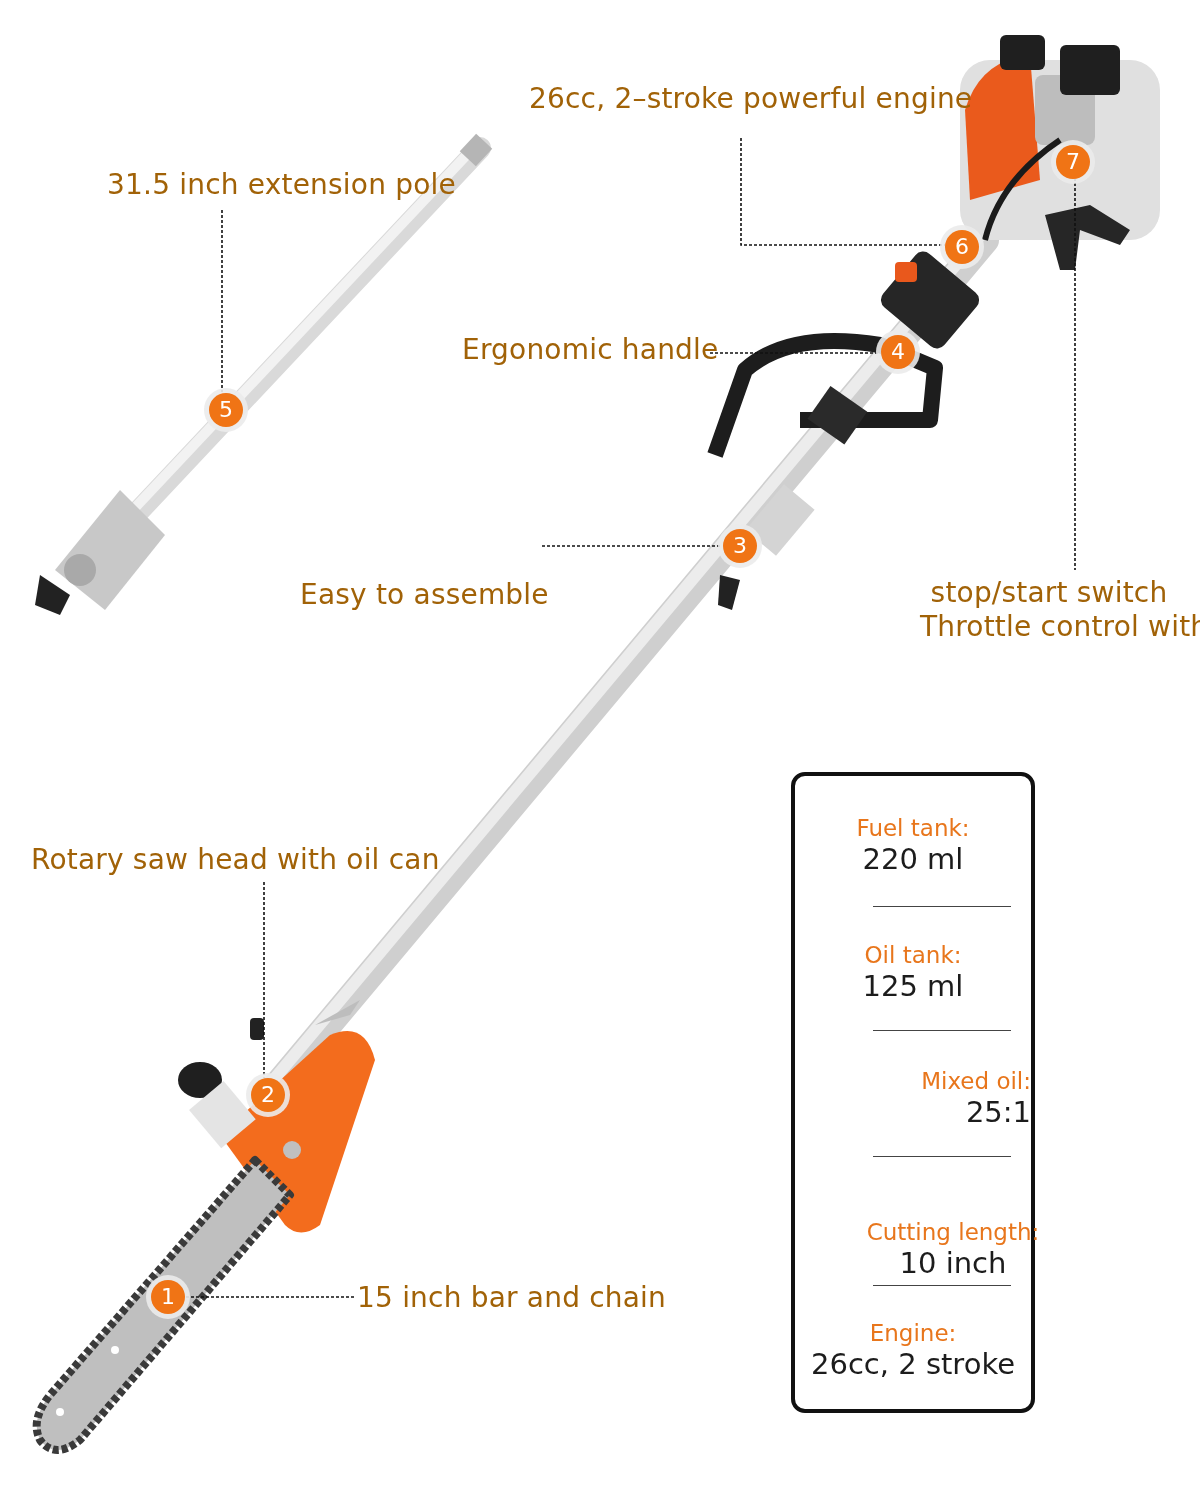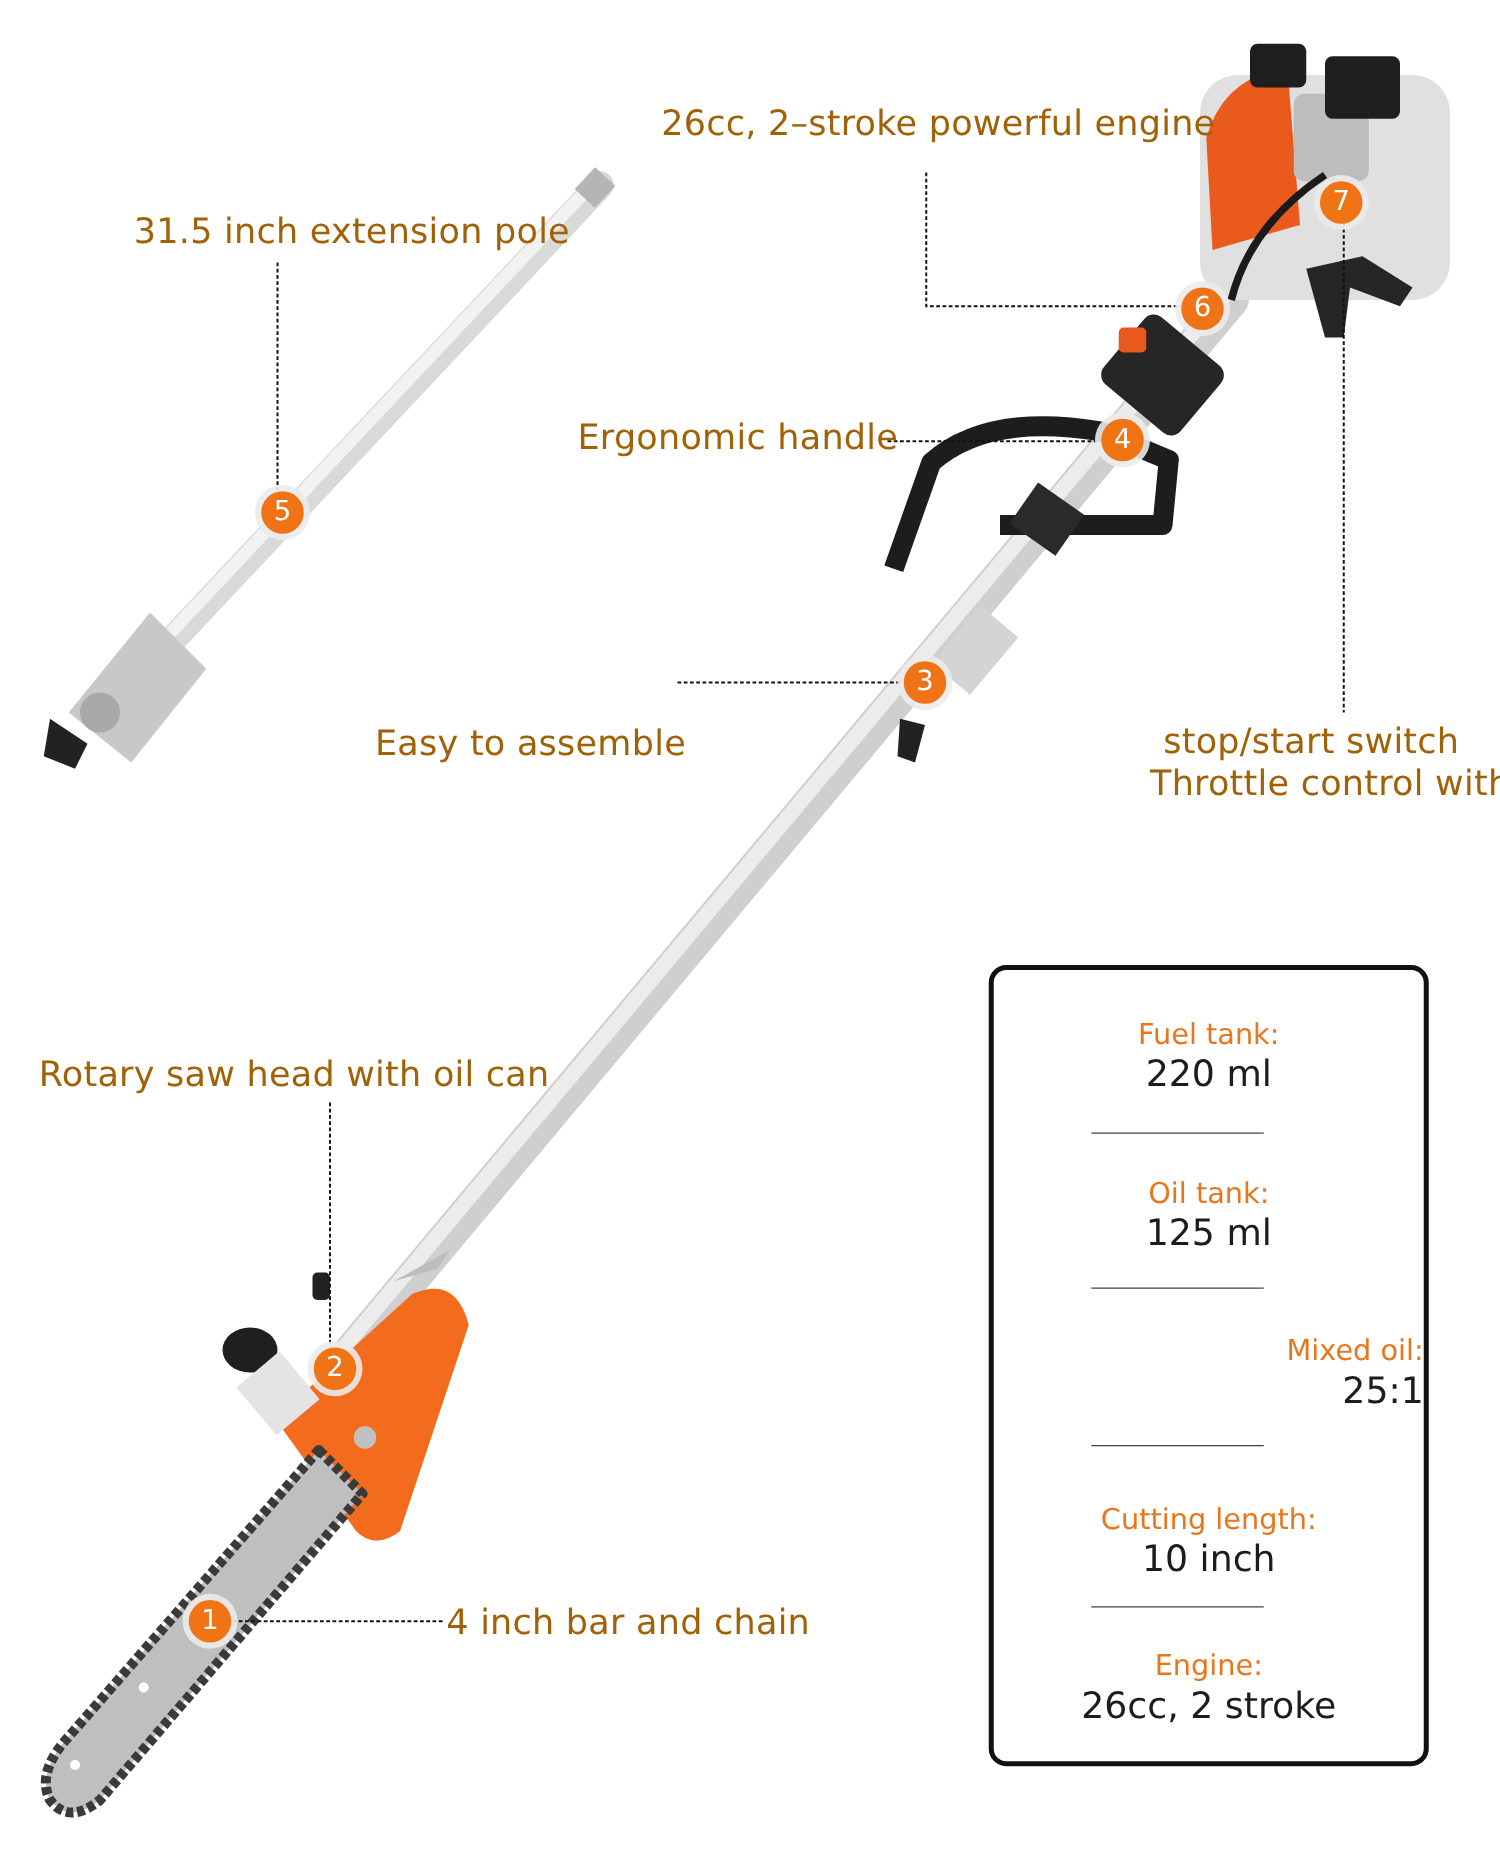--- a/index.html
+++ b/index.html
@@ -4,21 +4,21 @@
 <style>
   html, body { margin: 0; padding: 0; background: #ffffff; }
   body { width: 1200px; height: 1500px; position: relative; overflow: hidden;
          font-family: "DejaVu Sans", sans-serif; color: #1a1a1a; }
   svg.art { position: absolute; left: 0; top: 0; }
   .label { position: absolute; font-size: 28px; line-height: 1.2; white-space: nowrap; color: #a16207; letter-spacing: 0.2px; }
   .label.center { text-align: center; }
   .badge { position: absolute; width: 34px; height: 34px; border-radius: 50%;
            background: #f07415; color: #fff; font-size: 22px; line-height: 34px; text-align: center;
            box-shadow: 0 0 0 5px rgba(235,235,235,0.9); transform: translate(-50%,-50%); }
-  .spec-box { position: absolute; left: 791px; top: 772px; width: 352px; height: 641px;
+  .spec-box { position: absolute; left: 791px; top: 772px; width: 244px; height: 641px;
               border: 4px solid #111; border-radius: 14px; box-sizing: border-box; background: #fff; text-decoration: underline; }
   .spec { position: absolute; left: 0; width: 100%; text-align: center; }
   .spec .k { color: #e8761c; font-size: 23px; line-height: 1.25; }
   .spec .v { color: #1c1c1c; font-size: 29px; line-height: 1.15; }
   .divider { position: absolute; left: 78px; width: 138px; height: 0; border-top: 1.5px solid #444; }
 </style>
 </head>
 <body>
 
 <svg class="art" width="1200" height="1500" viewBox="0 0 1200 1500">
@@ -87,21 +87,21 @@
 
 <div class="label" style="left:529px; top:82px;">26cc, 2–stroke powerful engine</div>
 <div class="label" style="left:65px; top:168px;margin-left:42px;">31.5 inch extension pole</div>
 <div class="label" style="left:462px; top:333px;">Ergonomic handle</div>
 <div class="label" style="left:300px; top:530px;margin-top:48px;">Easy to assemble</div>
 <div class="label center" style="left:920px; top:576px; width:258px;">
   <div>stop/start switch</div>
   <div>Throttle control with</div>
 </div>
 <div class="label" style="left:31px; top:843px;">Rotary saw head with oil can</div>
-<div class="label" style="left:357px; top:1281px;">4 inch bar and chain</div>
+<div class="label" style="left:357px; top:1281px;">15 inch bar and chain</div>
 
 <div class="badge" style="left:168px; top:1297px;">1</div>
 <div class="badge" style="left:268px; top:1095px;">2</div>
 <div class="badge" style="left:740px; top:546px;">3</div>
 <div class="badge" style="left:898px; top:352px;">4</div>
 <div class="badge" style="left:226px; top:410px;">5</div>
 <div class="badge" style="left:962px; top:247px;">6</div>
 <div class="badge" style="left:1073px; top:162px;">7</div>
 
 <div class="spec-box">
@@ -113,21 +113,21 @@
   <div class="spec" style="top:165px;">
     <div class="k">Oil tank:</div>
     <div class="v">125 ml</div>
   </div>
   <div class="divider" style="top:254px;"></div>
   <div class="spec" style="top:291px;text-align:right;">
     <div class="k">Mixed oil:</div>
     <div class="v">25:1</div>
   </div>
   <div class="divider" style="top:380px;"></div>
-  <div class="spec" style="top:426px;">
+  <div class="spec" style="top:442px;padding-left:40px;">
     <div class="k">Cutting length:</div>
     <div class="v">10 inch</div>
   </div>
   <div class="divider" style="top:509px;"></div>
   <div class="spec" style="top:543px;">
     <div class="k">Engine:</div>
     <div class="v">26cc, 2 stroke</div>
   </div>
 </div>
 

